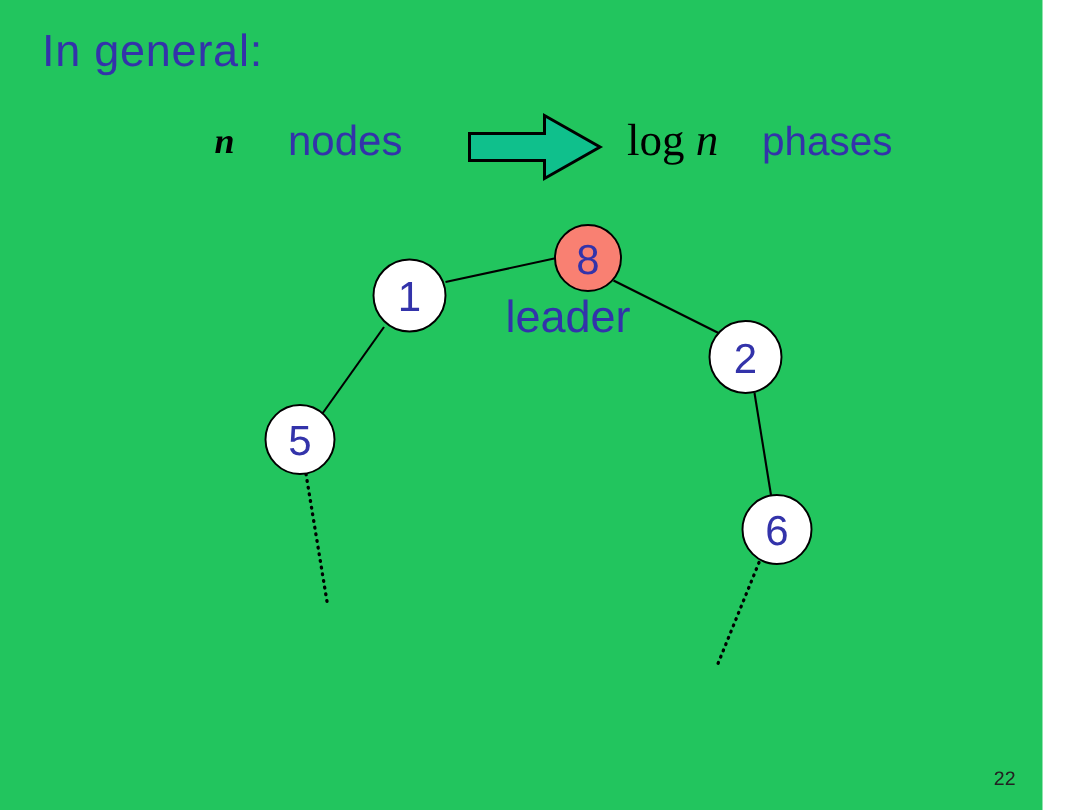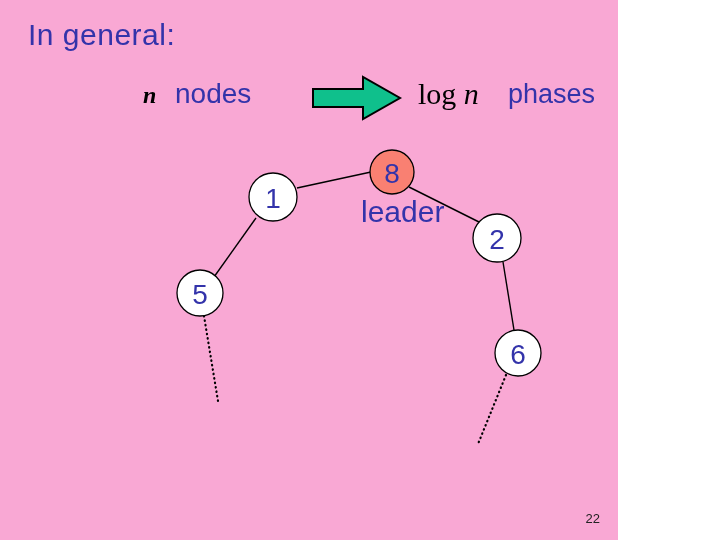--- a/index.html
+++ b/index.html
@@ -2,44 +2,44 @@
 <html><head>
 <meta charset="utf-8">
 <style>
   html, body {
     margin: 0;
     padding: 0;
     background: #ffffff;
   }
   #slide {
     position: relative;
-    width: 618px;
+    width: 695px;
     height: 540px;
-    background: #f9a8d4;
+    background: #22c55e;
     overflow: hidden;
     font-family: "Liberation Sans", sans-serif;
   }
 
   
   .txt {
     position: absolute;
     white-space: nowrap;
     color: #3333aa;
     line-height: 1;
   }
 
   #title-text {
     left: 28px;
     top: 20px;
     font-size: 30px;
     letter-spacing: 0.5px;
   }
 
   #nodes-label {
-    left: 175px;
+    left: 192px;
     top: 80px;
     font-size: 28px;
   }
 
   #n-symbol {
     left: 143px;
     top: 83px;
     font-size: 24px;
     font-style: italic;
     font-family: "Liberation Serif", serif;
@@ -63,21 +63,20 @@
   #phases-label {
     left: 508px;
     top: 81px;
     font-size: 27px;
   }
 
   #leader-label {
     left: 337px;
     top: 197px;
     font-size: 30px;
-    margin-left: 24px;
   }
 
   #page-number {
     position: absolute;
     right: 18px;
     bottom: 14px;
     font-size: 13px;
     color: #222222;
     font-family: "Liberation Sans", sans-serif;
   }

